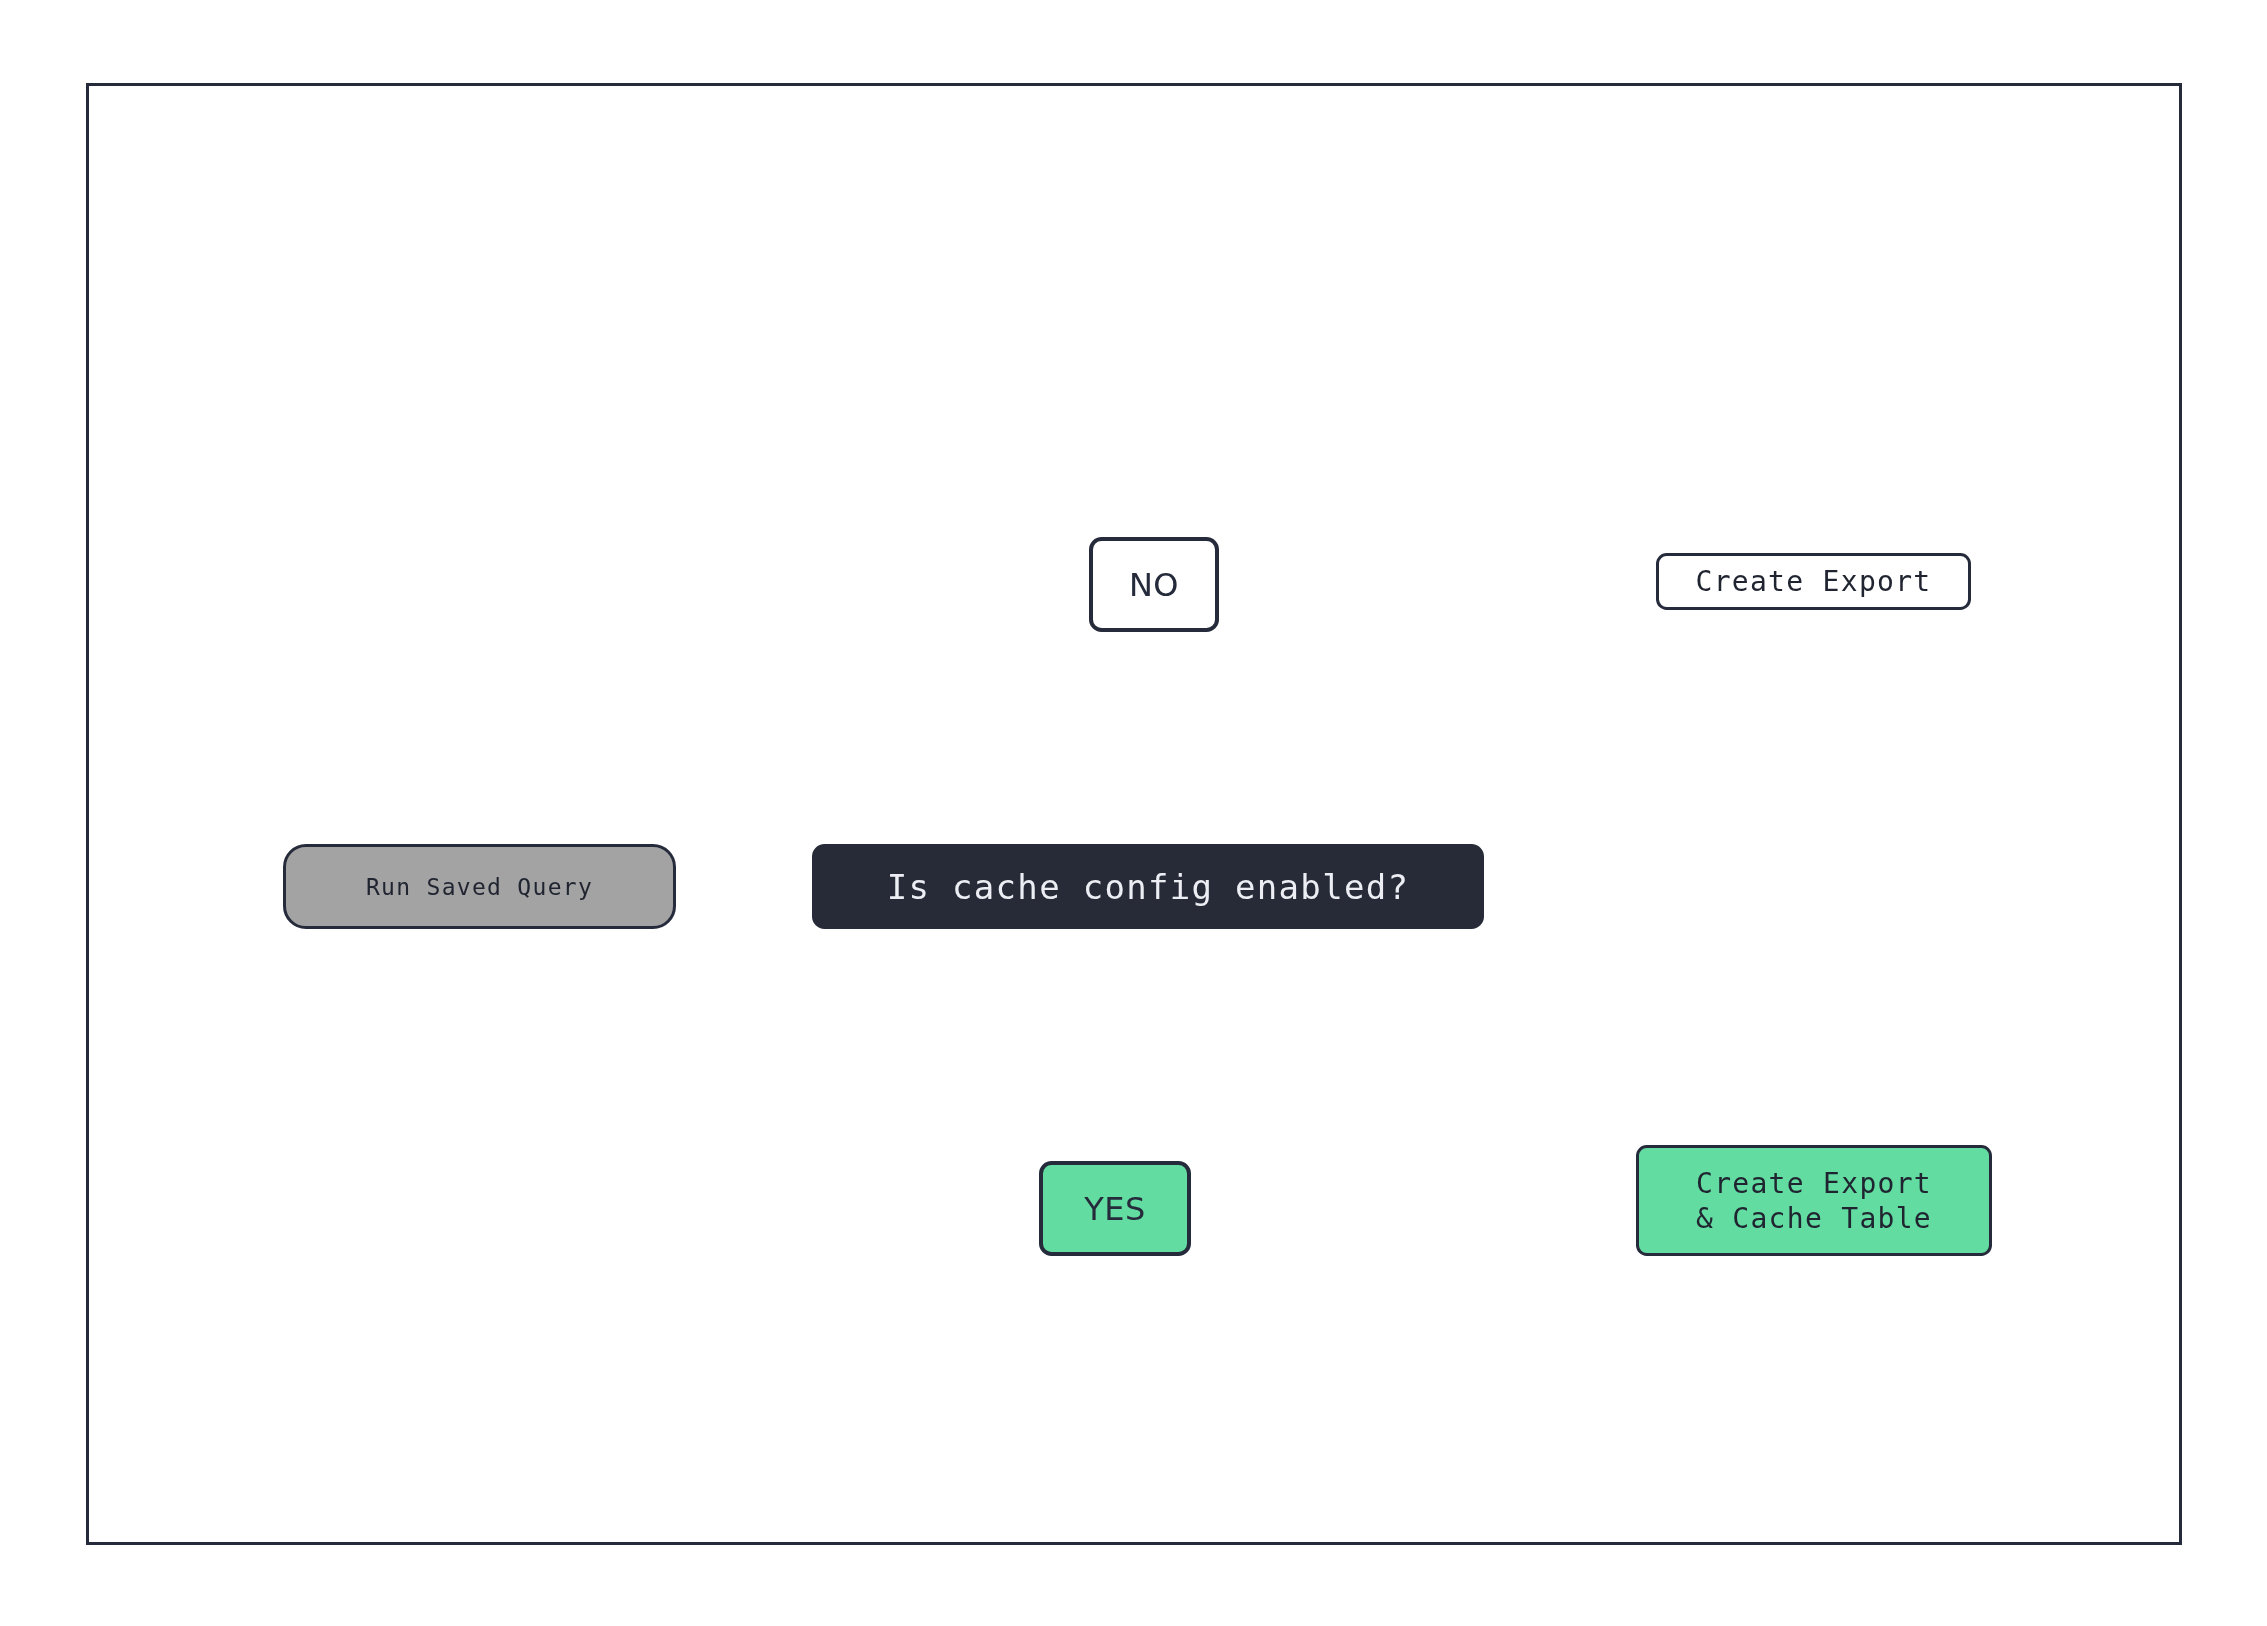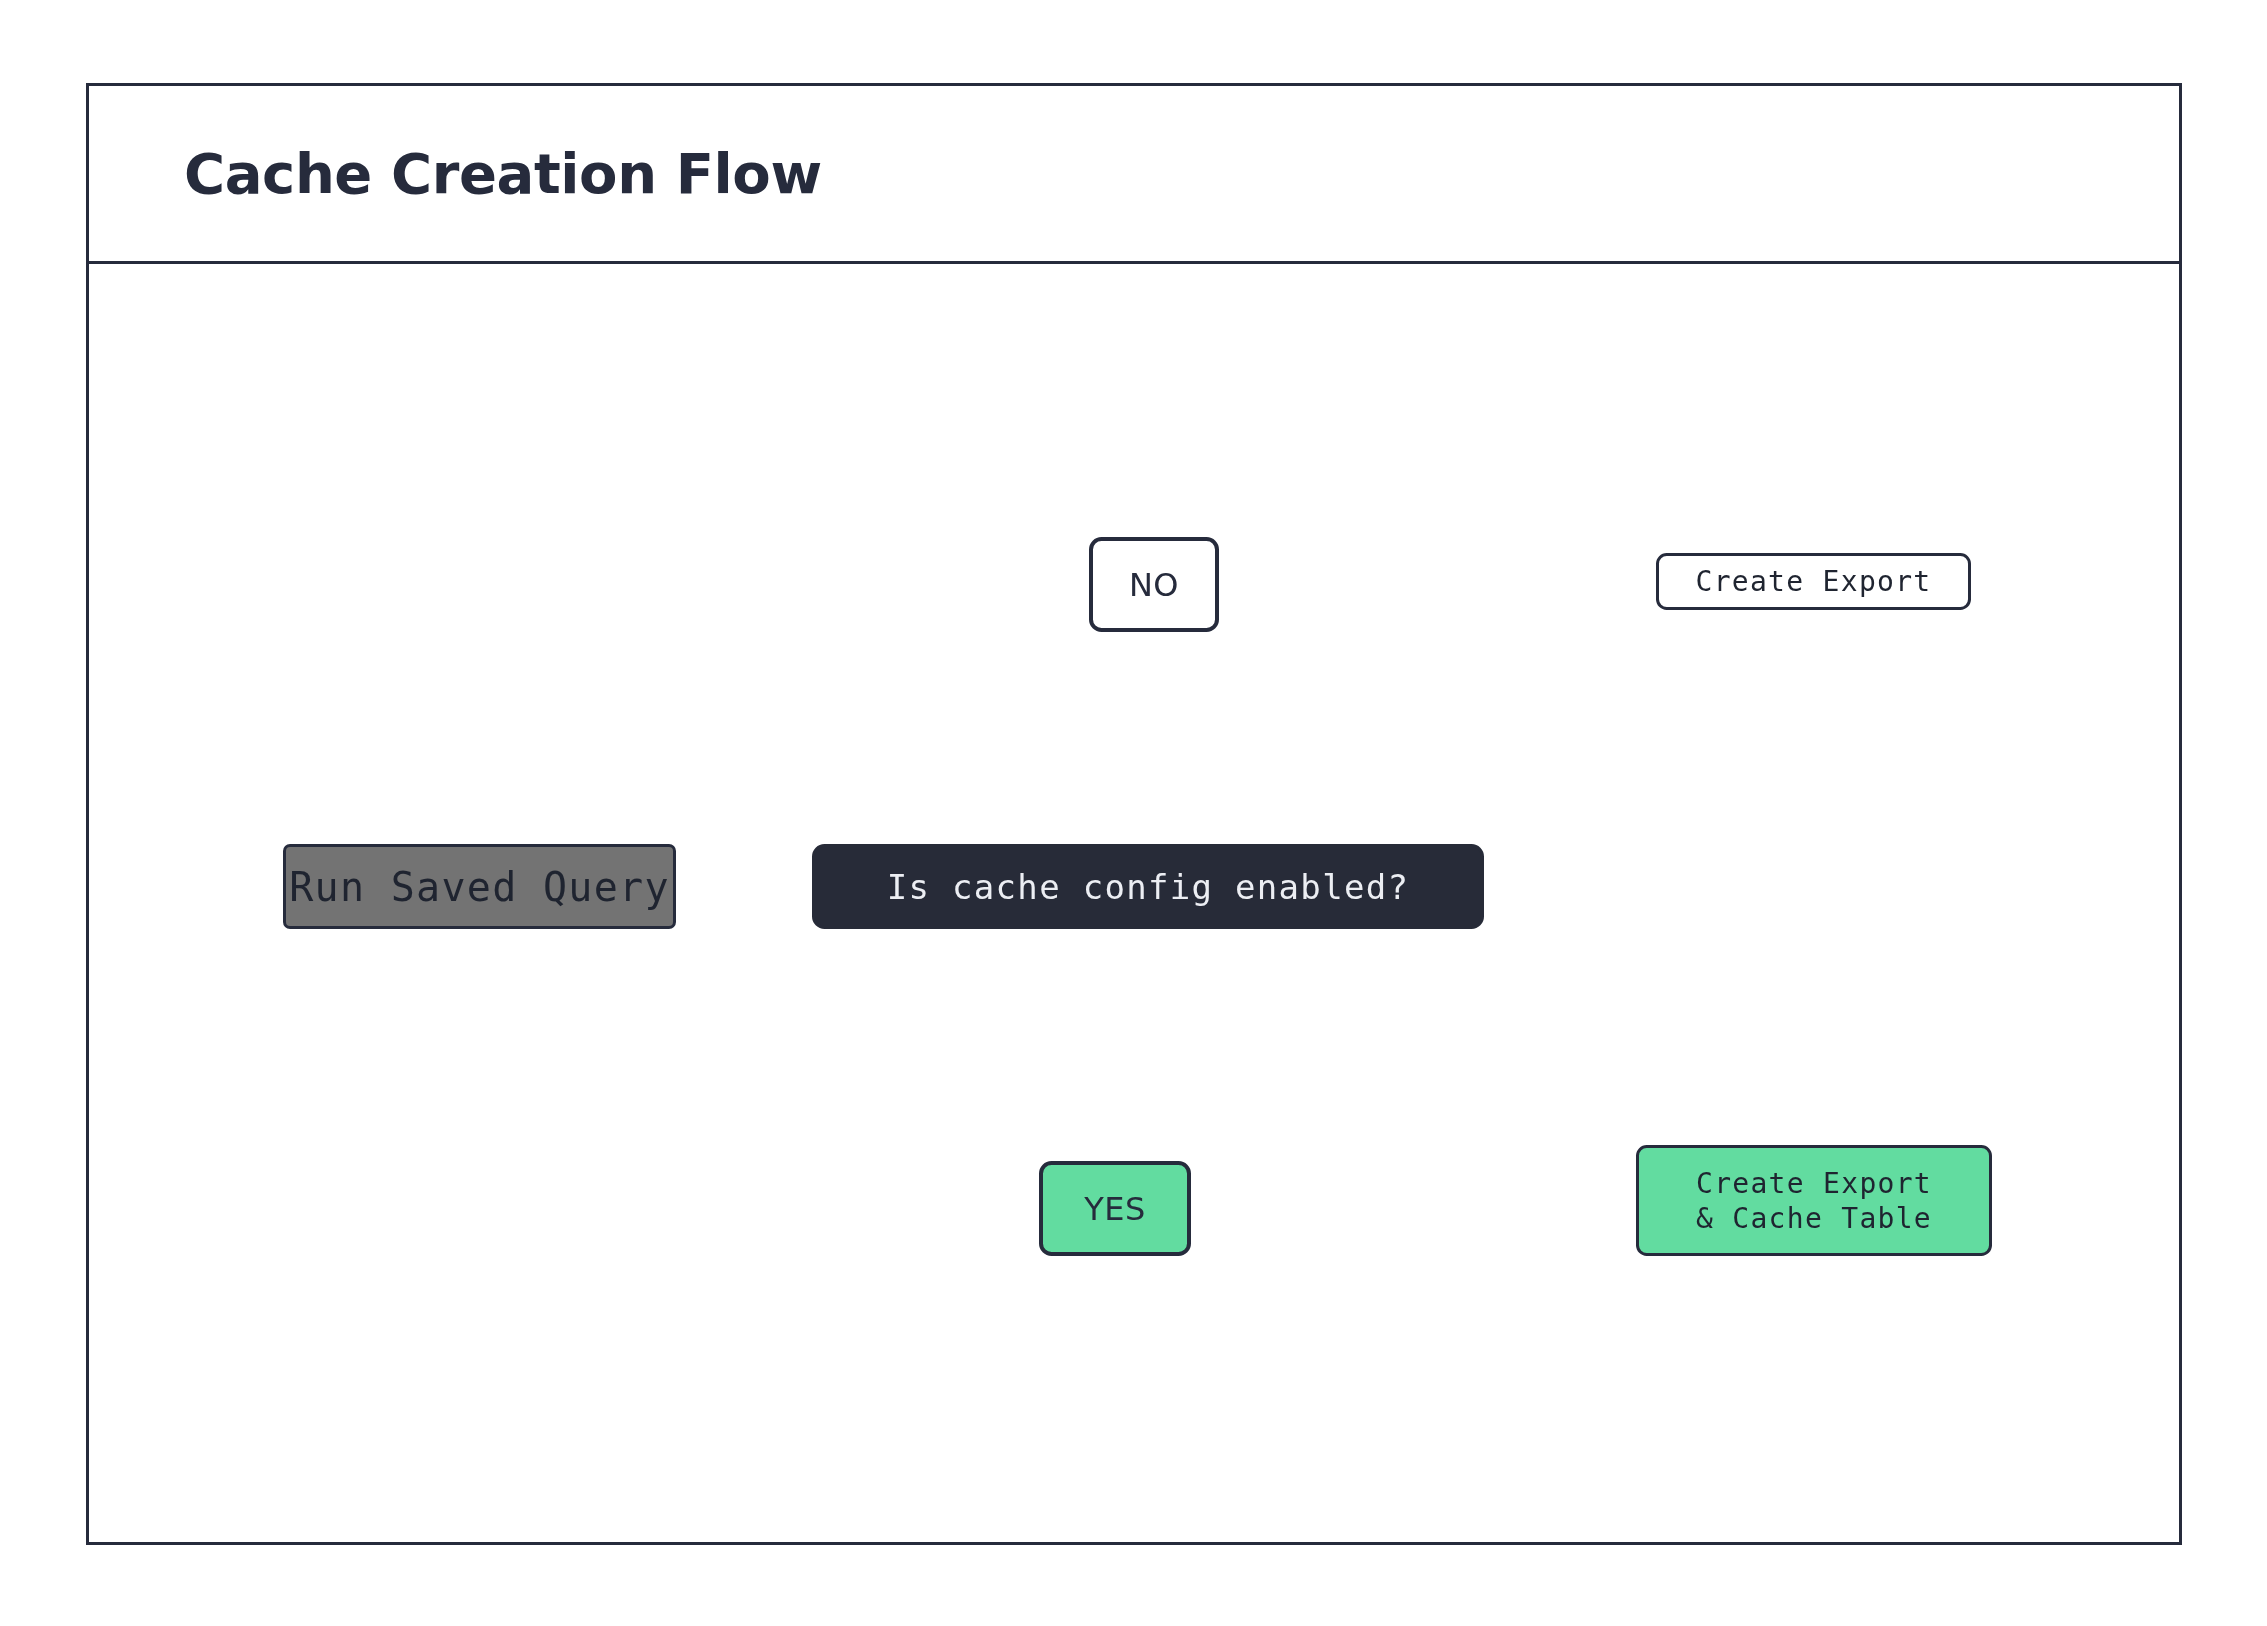--- a/index.html
+++ b/index.html
@@ -82,25 +82,25 @@
     align-items: center;
     justify-content: center;
     text-align: center;
   }
 
   .node-mono {
     font-family: "DejaVu Sans Mono", "Liberation Mono", monospace;
   }
 
   .node-process {
-    background: #737373;
+    background: #a3a3a3;
     border: 3.6px solid #262B3C;
-    border-radius: 7px;
+    border-radius: 23px;
     color: #1F2430;
-    font-size: 40px;
+    font-size: 23px;
     letter-spacing: 1.3px;
   }
 
   .node-decision {
     background: #272B38;
     border: 3.6px solid #272B38;
     border-radius: 12.5px;
     color: #ECEEF3;
     font-size: 34px;
     letter-spacing: 1.3px;
@@ -182,23 +182,20 @@
       <path d="M 1754 1268 A 271 73 0 0 0 2296 1268"></path>
       <path d="M 1754 1268 A 271 73 0 0 1 2296 1268"></path>
       <path d="M 1754 1409 A 271 73 0 0 0 2296 1409"></path>
       <path d="M 1754 1409 A 271 73 0 0 1 2296 1409"></path>
       <path d="M 1754 1550 A 271 73 0 0 0 2296 1550"></path>
       <path d="M 1754 1550 A 271 73 0 0 1 2296 1550"></path>
     </g>
   </svg>
 
   <div class="frame">
-    <div class="frame-header">
-      <div class="diagram-title">Cache Creation Flow</div>
-    </div>
     <div class="canvas"></div>
   </div>
 
   <div class="node node-mono node-process" style="left:283px; top:844px; width:393px; height:85px;">Run Saved Query</div>
 
   <div class="node node-mono node-decision" style="left:812px; top:844px; width:672px; height:85px;">Is cache config enabled?</div>
 
   <div class="node edge-label" style="left:1089px; top:537px; width:130px; height:95px;">NO</div>
 
   <div class="node edge-label is-yes" style="left:1039px; top:1161px; width:152px; height:95px;">YES</div>

